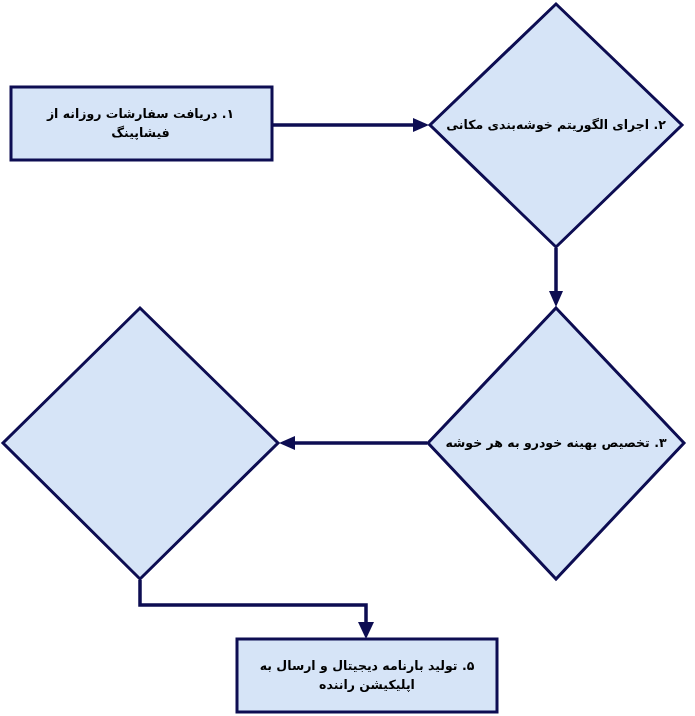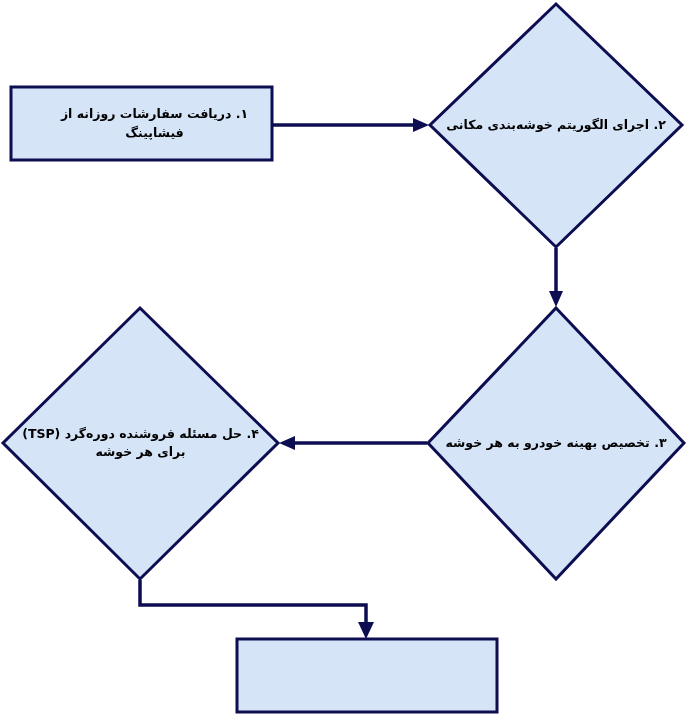--- a/index.html
+++ b/index.html
@@ -92,30 +92,30 @@
 
     <polygon class="shape-fill" points="556,4 682,125 556,247 430,125"></polygon>
 
     <polygon class="shape-fill" points="556,308 684,443 556,579 428,443"></polygon>
 
     <polygon class="shape-fill" points="140,308 278,443 140,579 3,443"></polygon>
 
     <rect class="shape-fill" x="237" y="639" width="260" height="73"></rect>
   </svg>
 
-  <div class="node-label" style="left:24px; top:87px; width:261px; height:73px;">
+  <div class="node-label" style="left:10px; top:87px; width:261px; height:73px;">
     <span style="max-width:238px;">۱. دریافت سفارشات روزانه از فیشاپینگ</span>
   </div>
 
   <div class="node-label" style="left:430px; top:98px; width:252px; height:54px;">
     <span style="max-width:236px;">۲. اجرای الگوریتم خوشه‌بندی مکانی</span>
   </div>
 
   <div class="node-label" style="left:428px; top:416px; width:256px; height:54px;">
     <span style="max-width:230px;text-align:right;">۳. تخصیص بهینه خودرو به هر خوشه</span>
   </div>
 
-  <div class="node-label" style="left:5px; top:412px; width:271px; height:62px;">
-    <span style="max-width:262px;">۴. حل مسئله فروشنده دوره‌گرد (TSP) برای هر خوشه</span>
+
+  <div class="node-label" style="left:237px; top:639px; width:260px; height:73px;">
+    <span style="max-width:235px;">۵. تولید بارنامه دیجیتال و ارسال به اپلیکیشن راننده</span>
   </div>
-
 
 </div>
 
 </body></html>

